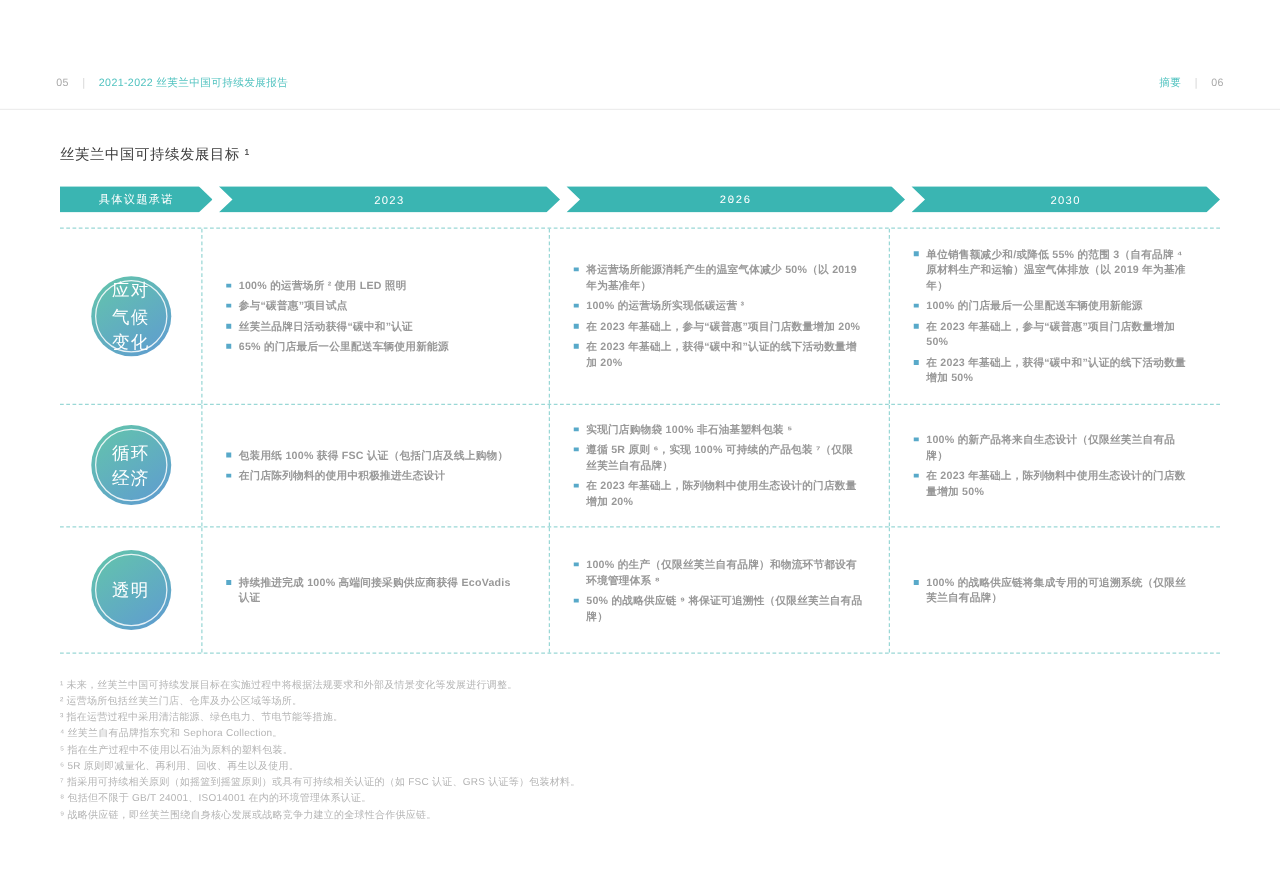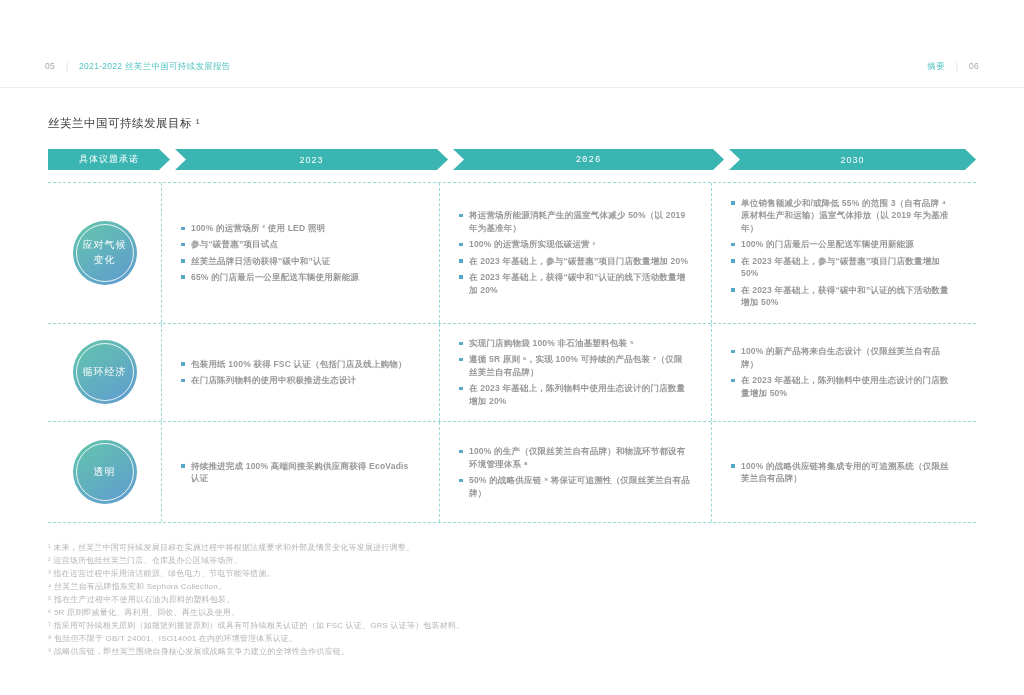--- a/index.html
+++ b/index.html
@@ -39,21 +39,21 @@
   .row:nth-child(2) .cell { min-height:92px;  }
   .row:nth-child(3) .cell { min-height:100px; }
   .cell { display:flex; flex-direction:column; justify-content:center; padding:10px 20px 10px 18px; }
   .cell:not(:last-child){ border-right:1px dashed #9ad8d6; }
   .badge-cell { align-items:center; padding:0; }
   .badge { position:relative; width:64px; height:64px; border-radius:50%;
     background:linear-gradient(145deg,#63c4ac 5%,#5f9cd0 95%);
     display:flex; align-items:center; justify-content:center; }
   .badge::after { content:""; position:absolute; inset:3px; border:1px solid rgba(255,255,255,.85);
     border-radius:50%; }
-  .badge span { width:44px; color:#fff; font-size:10px; line-height:1.45; text-align:center;
+  .badge span { width:44px; color:#fff; font-size:14px; line-height:1.45; text-align:center;
     letter-spacing:1px; }
   .goal-list { list-style:none;font-weight:bold; }
   .goal-list li { position:relative; padding-left:11px; font-size:8.5px; line-height:1.5;
     color:#999999; margin:3.5px 0; letter-spacing:.2px; }
   .goal-list li::before { content:""; position:absolute; left:1px; top:4.5px;
     width:3.5px; height:3.5px; background:#58a9c9; }
 
   
   .footnotes { margin-top:18px; }
   .footnotes p { font-size:8px; line-height:13px; color:#b5b5b5; letter-spacing:.2px; }

